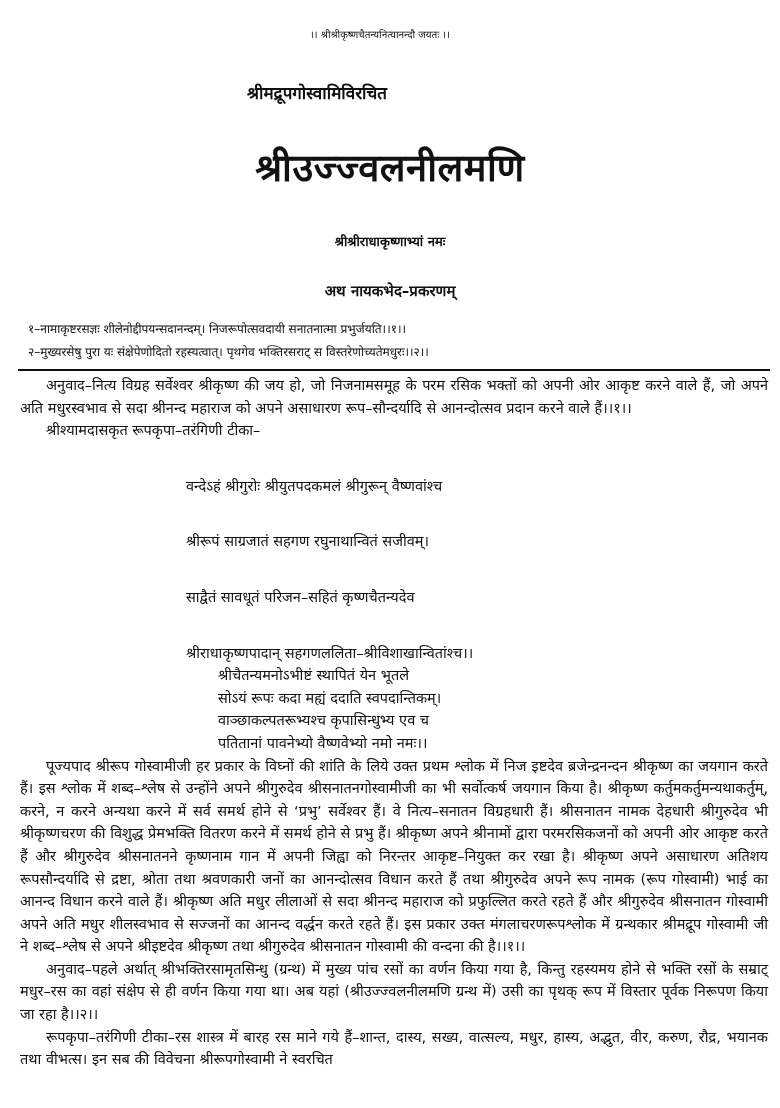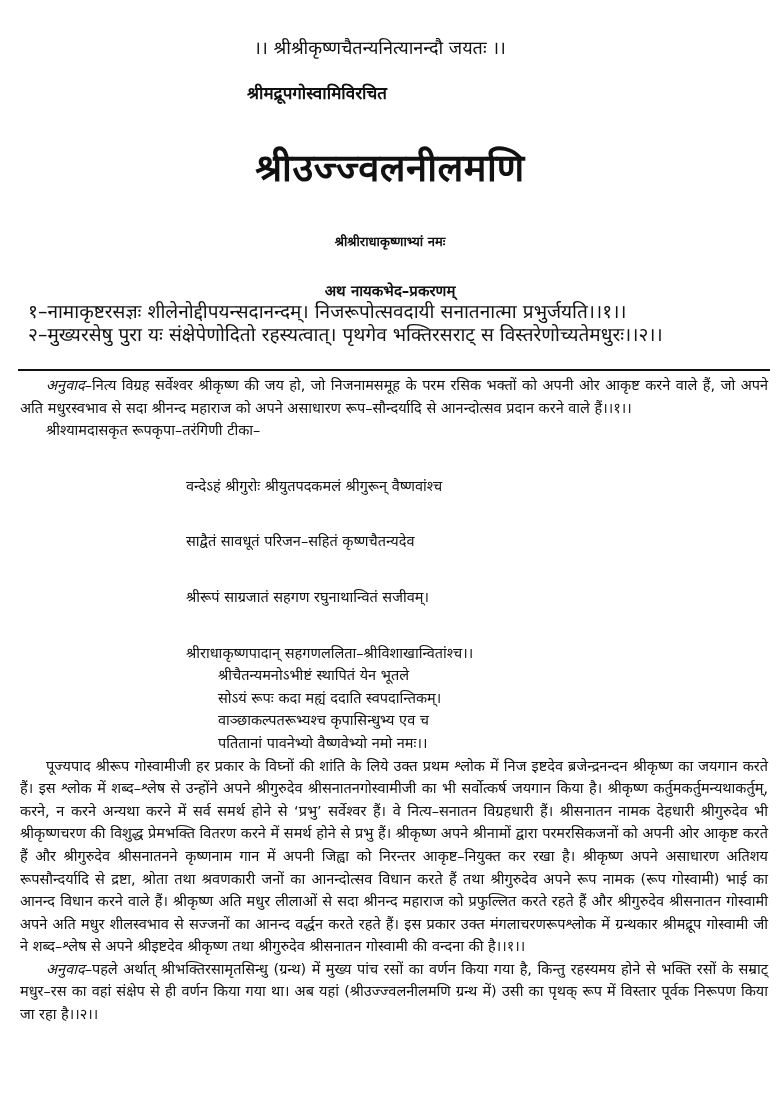--- a/index.html
+++ b/index.html
@@ -4,31 +4,31 @@
   <style>
     html, body { margin: 0; padding: 0; background: #ffffff; }
     body {
       width: 780px; height: 1108px; overflow: hidden;
       font-family: "DejaVu Sans", sans-serif;
       color: #111111;
       position: relative;
     }
     .page { position: absolute; left: 0; top: 0; width: 780px; height: 1108px; }
     .center { text-align: center; }
-    .invocation { position: absolute; top: 35px; left: 0; width: 760px; font-size: 18px; }
+    .invocation { position: absolute; top: 27px; left: 0; width: 760px; font-size: 10px; }
     .author { position: absolute; top: 81px; left: 0; width: 634px; font-size: 17px; font-weight: bold; }
     .title { position: absolute; top: 140px; left: 0; width: 780px; font-size: 38px; font-weight: bold; letter-spacing: 0.5px; }
     .salutation { position: absolute; top: 232px; left: 0; width: 780px; font-size: 13px; font-weight: bold; }
     .chapter { position: absolute; top: 280px; left: 0; width: 780px; font-size: 15px; font-weight: bold; }
-    .verses { position: absolute; top: 300px; left: 28px; width: 740px; font-size: 19px; line-height: 23px; }
+    .verses { position: absolute; top: 318px; left: 28px; width: 740px; font-size: 12px; line-height: 23px; }
     .rule { position: absolute; top: 369px; left: 18px; width: 752px; height: 0; border-top: 2px solid #111; }
     .body { position: absolute; top: 374px; left: 20px; width: 748px; font-size: 14.5px; line-height: 22.6px; text-align: justify; }
     .body p { margin: 0; }
     .indent { text-indent: 26px; }
-    .it { font-style: italic; }
+    .it { }
     .poem { text-align: left; margin: 0; }
     .poem div { white-space: nowrap; }
     .p1 { padding-left: 166px; margin-top: 33px; }
     .p2 { padding-left: 198px; }
   </style>
 </head>
 <body>
 
 <div class="page">
   <div class="invocation center">।। श्रीश्रीकृष्णचैतन्यनित्यानन्दौ जयतः ।।</div>
@@ -44,26 +44,27 @@
 
   <div class="rule"></div>
 
   <div class="body">
     <p class="indent">
       <span class="it">अनुवाद</span><span>–नित्य विग्रह सर्वेश्वर श्रीकृष्ण की जय हो, जो निजनामसमूह के परम रसिक भक्तों को अपनी ओर आकृष्ट करने वाले हैं, जो अपने अति मधुरस्वभाव से सदा श्रीनन्द महाराज को अपने असाधारण रूप–सौन्दर्यादि से आनन्दोत्सव प्रदान करने वाले हैं।।१।।</span>
     </p>
     <p class="indent">श्रीश्यामदासकृत रूपकृपा–तरंगिणी टीका–</p>
     <div class="poem">
       <div class="p1">वन्देऽहं श्रीगुरोः श्रीयुतपदकमलं श्रीगुरून् वैष्णवांश्च</div>
+      <div class="p1">श्रीरूपं साग्रजातं सहगण रघुनाथान्वितं सजीवम्।</div>
       <div class="p1">साद्वैतं सावधूतं परिजन–सहितं कृष्णचैतन्यदेव</div>
-      <div class="p1">श्रीरूपं साग्रजातं सहगण रघुनाथान्वितं सजीवम्।</div>
       <div class="p1">श्रीराधाकृष्णपादान् सहगणललिता–श्रीविशाखान्वितांश्च।।</div>
       <div class="p2">श्रीचैतन्यमनोऽभीष्टं स्थापितं येन भूतले</div>
       <div class="p2">सोऽयं रूपः कदा मह्यं ददाति स्वपदान्तिकम्।</div>
       <div class="p2">वाञ्छाकल्पतरूभ्यश्च कृपासिन्धुभ्य एव च</div>
       <div class="p2">पतितानां पावनेभ्यो वैष्णवेभ्यो नमो नमः।।</div>
     </div>
     <p class="indent">पूज्यपाद श्रीरूप गोस्वामीजी हर प्रकार के विघ्नों की शांति के लिये उक्त प्रथम श्लोक में निज इष्टदेव ब्रजेन्द्रनन्दन श्रीकृष्ण का जयगान करते हैं। इस श्लोक में शब्द–श्लेष से उन्होंने अपने श्रीगुरुदेव श्रीसनातनगोस्वामीजी का भी सर्वोत्कर्ष जयगान किया है। श्रीकृष्ण कर्तुमकर्तुमन्यथाकर्तुम्, करने, न करने अन्यथा करने में सर्व समर्थ होने से ‘प्रभु’ सर्वेश्वर हैं। वे नित्य–सनातन विग्रहधारी हैं। श्रीसनातन नामक देहधारी श्रीगुरुदेव भी श्रीकृष्णचरण की विशुद्ध प्रेमभक्ति वितरण करने में समर्थ होने से प्रभु हैं। श्रीकृष्ण अपने श्रीनामों द्वारा परमरसिकजनों को अपनी ओर आकृष्ट करते हैं और श्रीगुरुदेव श्रीसनातनने कृष्णनाम गान में अपनी जिह्वा को निरन्तर आकृष्ट–नियुक्त कर रखा है। श्रीकृष्ण अपने असाधारण अतिशय रूपसौन्दर्यादि से द्रष्टा, श्रोता तथा श्रवणकारी जनों का आनन्दोत्सव विधान करते हैं तथा श्रीगुरुदेव अपने रूप नामक (रूप गोस्वामी) भाई का आनन्द विधान करने वाले हैं। श्रीकृष्ण अति मधुर लीलाओं से सदा श्रीनन्द महाराज को प्रफुल्लित करते रहते हैं और श्रीगुरुदेव श्रीसनातन गोस्वामी अपने अति मधुर शीलस्वभाव से सज्जनों का आनन्द वर्द्धन करते रहते हैं। इस प्रकार उक्त मंगलाचरणरूपश्लोक में ग्रन्थकार श्रीमद्रूप गोस्वामी जी ने शब्द–श्लेष से अपने श्रीइष्टदेव श्रीकृष्ण तथा श्रीगुरुदेव श्रीसनातन गोस्वामी की वन्दना की है।।१।।</p>
     <p class="indent">
       <span class="it">अनुवाद</span><span>–पहले अर्थात् श्रीभक्तिरसामृतसिन्धु (ग्रन्थ) में मुख्य पांच रसों का वर्णन किया गया है, किन्तु रहस्यमय होने से भक्ति रसों के सम्राट् मधुर–रस का वहां संक्षेप से ही वर्णन किया गया था। अब यहां (श्रीउज्ज्वलनीलमणि ग्रन्थ में) उसी का पृथक् रूप में विस्तार पूर्वक निरूपण किया जा रहा है।।२।।</span>
     </p>
+    <p class="indent">रूपकृपा–तरंगिणी टीका–रस शास्त्र में बारह रस माने गये हैं–शान्त, दास्य, सख्य, वात्सल्य, मधुर, हास्य, अद्भुत, वीर, करुण, रौद्र, भयानक तथा वीभत्स। इन सब की विवेचना श्रीरूपगोस्वामी ने स्वरचित</p>
   </div>
 </div>
 
 </body></html>

